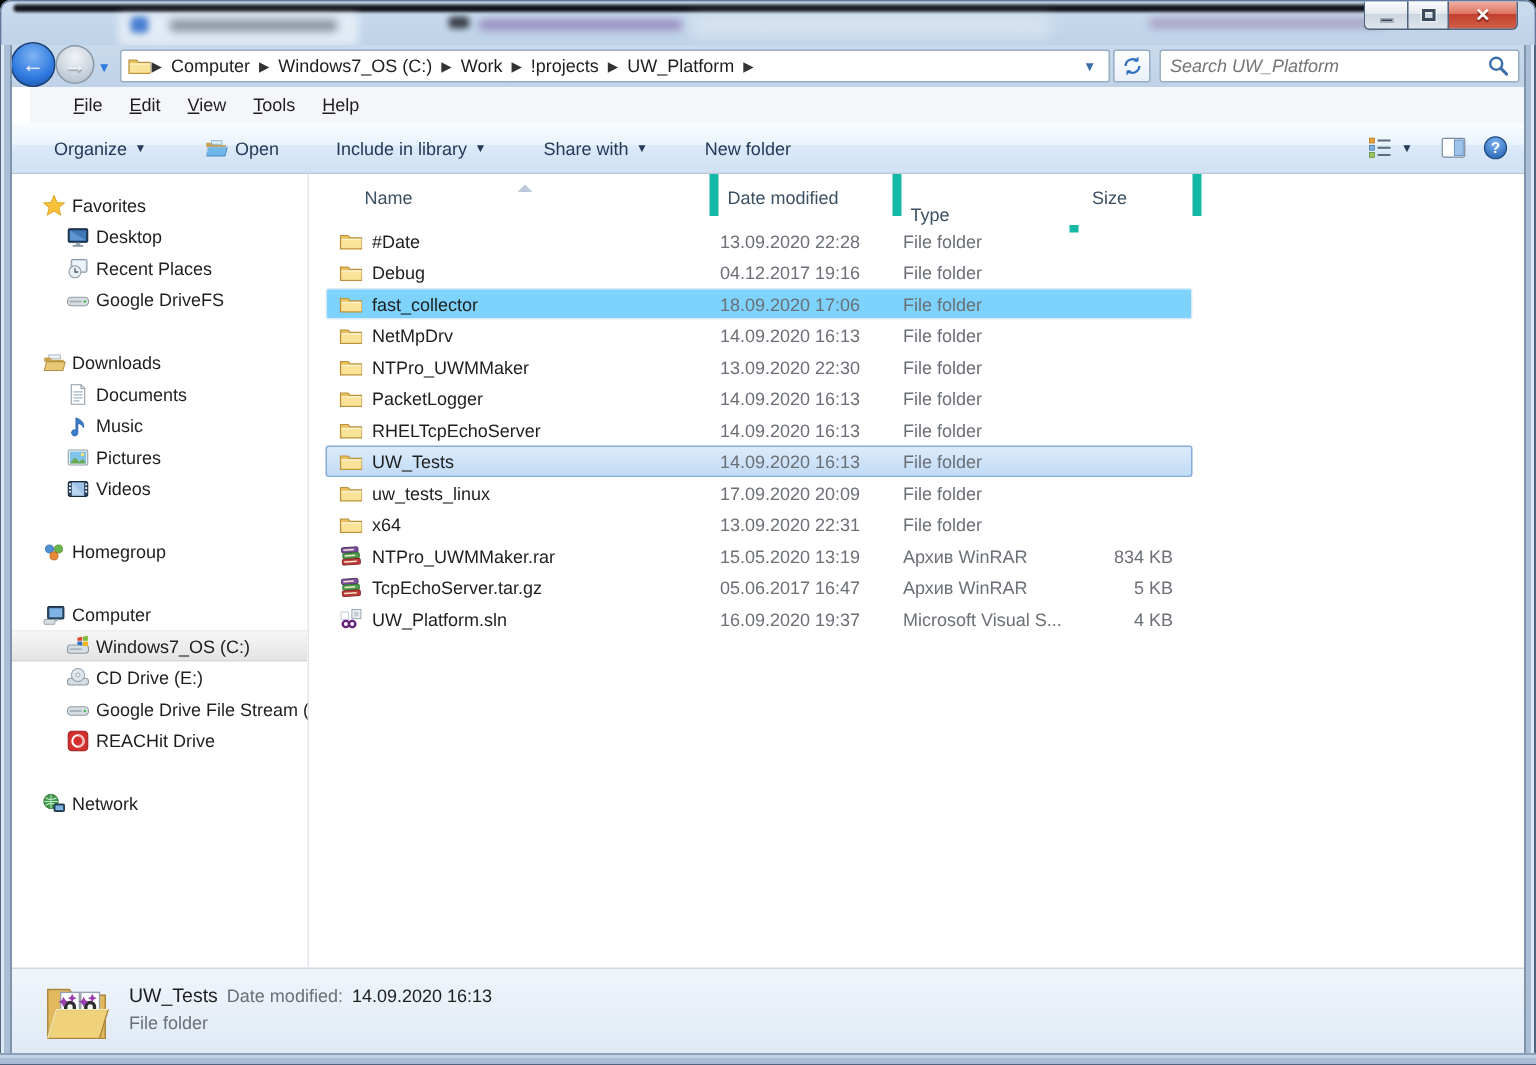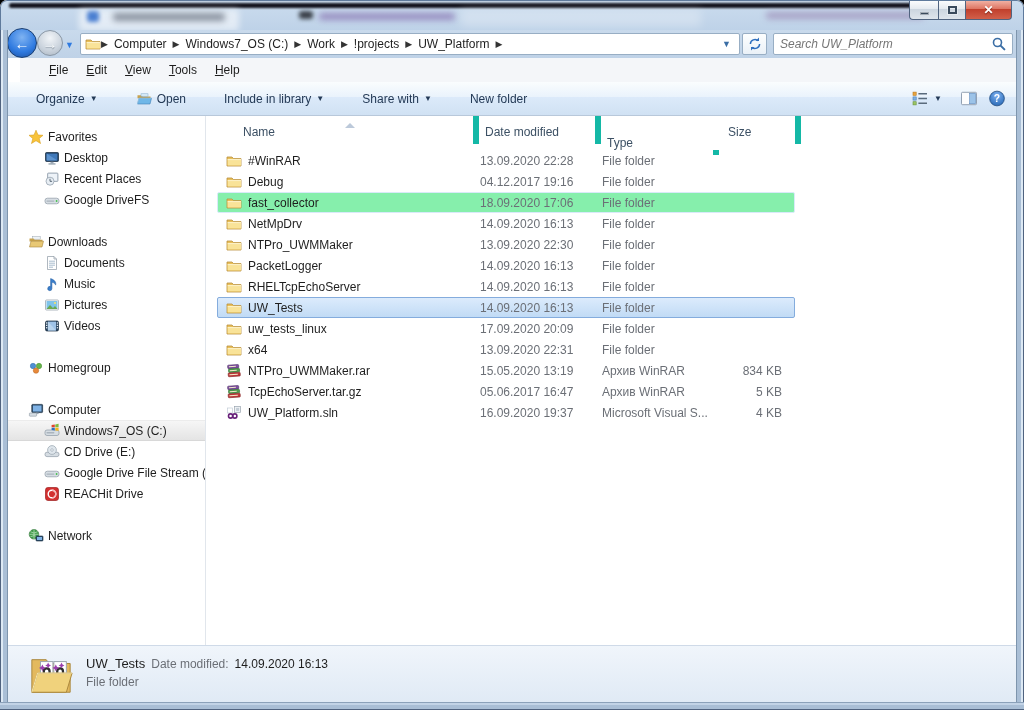--- a/index.html
+++ b/index.html
@@ -86,21 +86,21 @@
   .hcell { display:flex; align-items:flex-end; padding-bottom:5px; border-right:6px solid #14b8a6; cursor:default; }
   .h-name { width:262px; padding-left:26px; position:relative; }
   .h-date { width:122px; padding-left:6px; }
   .h-type { width:118px; padding-left:6px;margin-top:34px; }
   .h-size { width:82px;  padding-left:9px; }
   #sort-glyph { position:absolute; left:128px; top:1px; }
   #rows { position:absolute; left:0; right:0; top:28px; padding-top:6px; }
   .row { height:21px; margin-left:10px; width:578px; display:flex; align-items:center; padding-left:8px;
     border:1px solid transparent; border-radius:2px; cursor:default; }
   .row.selected { background:linear-gradient(#dcebfc,#c1dbf5); border-color:#84acdd; }
-  .row.hover    { background:#86efac; border-color:#d9eaf9; }
+  .row.hover    { background:#7dd3fc; border-color:#d9eaf9; }
   .c-name { width:232px; padding-left:6px; overflow:hidden; white-space:nowrap; }
   .c-date { width:122px; padding-left:6px; color:#6b6f76; }
   .c-type { width:118px; padding-left:6px; color:#6b6f76; }
   .c-size { width:68px; text-align:right; color:#6b6f76; }
 
   
   #details { position:absolute; left:0; right:0; bottom:0; height:57px;
     background:linear-gradient(#f0f5fb,#e0eaf5); border-top:1px solid #cfdae8; }
   #details-icon { position:absolute; left:20px; top:6px; width:46px; height:46px; }
   #details-icon svg { width:100%; height:100%; }
@@ -470,21 +470,21 @@
         </div>
         <div id="rows">
             <div class="row">
               <span class="icon16">
                 <svg viewBox="0 0 16 16">
                   <path d="M1 4 h5 l1.5 1.6 H15 V13 H1 Z" fill="#e9c05a" stroke="#b9913f" stroke-width=".8"></path>
                   <path d="M1.6 6.6 H15 V12.4 H1.6 Z" fill="#f9e398"></path>
                   <path d="M1.6 6.6 H15" stroke="#fdf3cd" stroke-width="1"></path>
                 </svg>
               </span>
-              <span class="c-name">#WinRAR</span>
+              <span class="c-name">#Date</span>
               <span class="c-date">13.09.2020 22:28</span>
               <span class="c-type">File folder</span>
               <span class="c-size"></span>
             </div>
             <div class="row">
               <span class="icon16">
                 <svg viewBox="0 0 16 16">
                   <path d="M1 4 h5 l1.5 1.6 H15 V13 H1 Z" fill="#e9c05a" stroke="#b9913f" stroke-width=".8"></path>
                   <path d="M1.6 6.6 H15 V12.4 H1.6 Z" fill="#f9e398"></path>
                   <path d="M1.6 6.6 H15" stroke="#fdf3cd" stroke-width="1"></path>

